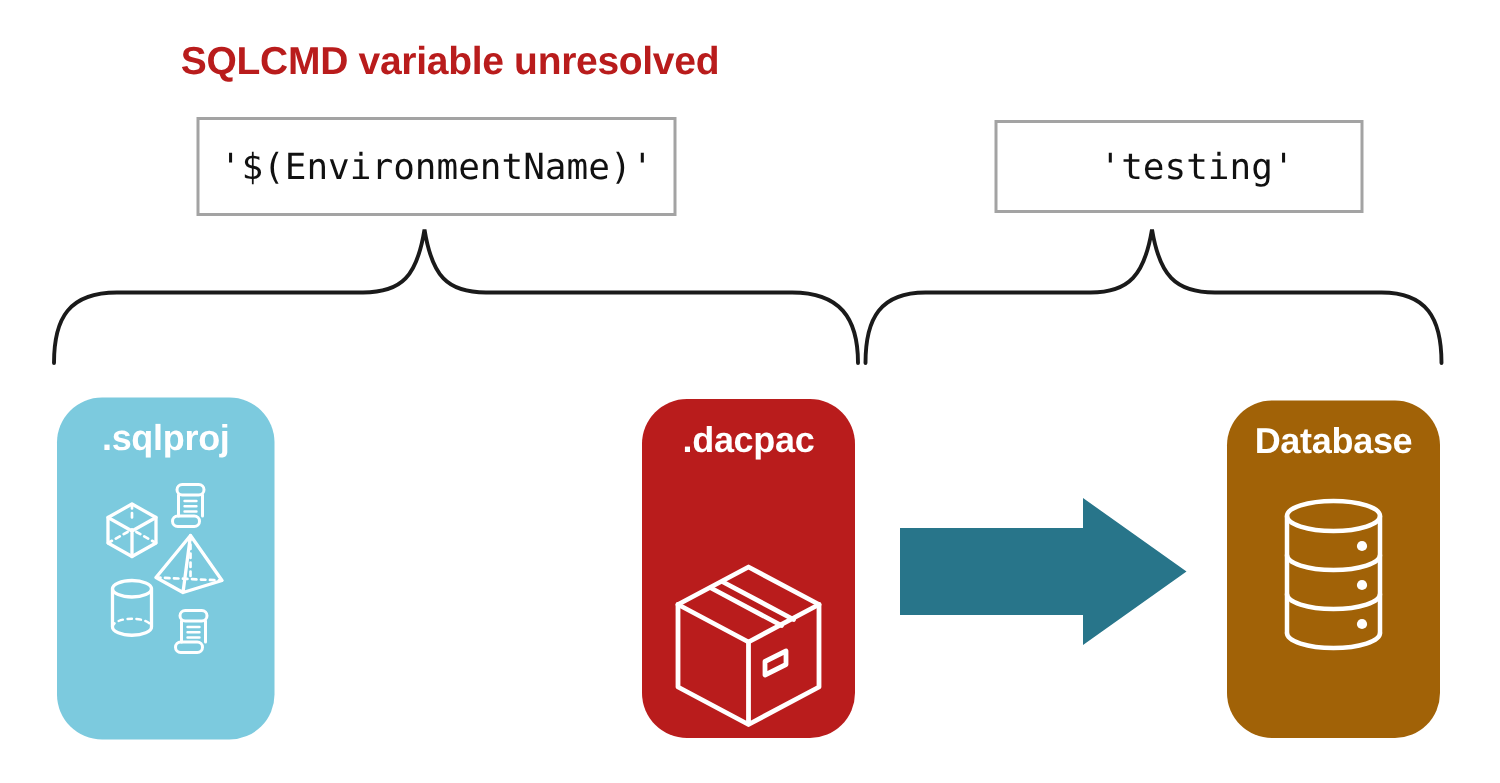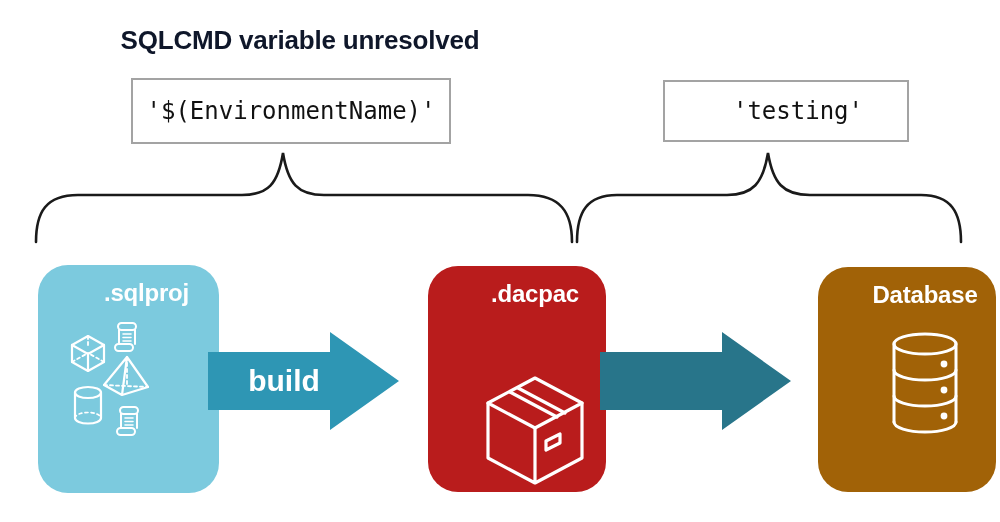--- a/index.html
+++ b/index.html
@@ -2,39 +2,39 @@
 <html><head>
 <meta charset="utf-8">
 <style>
   html,body{margin:0;padding:0;background:#ffffff;}
   #canvas{
     position:relative;width:1000px;height:522px;background:#ffffff;overflow:hidden;
     font-family:"Liberation Sans",sans-serif;
   }
   .title{
     position:absolute;top:24px;height:32px;line-height:32px;
-    text-align:center;font-size:26px;font-weight:bold;color:#0f172a;
+    text-align:center;font-size:26px;font-weight:bold;color:#b91c1c;
     letter-spacing:-0.2px;
   }
   #title-left{left:85px;width:430px;}
   #title-right{left:557px;width:430px;}
   .codebox{
     position:absolute;border:2px solid #a3a3a3;background:#ffffff;
     display:flex;align-items:center;justify-content:center;
     font-family:"DejaVu Sans Mono",monospace;font-size:24px;color:#111;
   }
   #codebox-left{left:131px;top:78px;width:316px;height:62px;}
   #codebox-right{left:663px;top:80px;width:218px;height:58px;padding-left:24px;}
   .brace{position:absolute;}
   .brace path{fill:none;stroke:#1a1a1a;stroke-width:2.6;stroke-linecap:round;}
   #brace-left{left:30px;top:148px;}
   #brace-right{left:572px;top:148px;}
   .node{
     position:absolute;border-radius:30px;
-    display:flex;flex-direction:column;align-items:center;padding-left:36px;
+    display:flex;flex-direction:column;align-items:center;
   }
   #node-sqlproj{left:38px;top:265px;width:145px;height:228px;}
   #node-dacpac{left:428px;top:266px;width:142px;height:226px;}
   #node-database{left:818px;top:267px;width:142px;height:225px;}
   .node-label{
     margin-top:14px;font-size:24px;font-weight:bold;color:#ffffff;
     letter-spacing:-0.2px;
   }
   .icon-cluster{position:absolute;left:0;top:0;width:100%;height:100%;}
   .icon-cluster svg{position:absolute;}
@@ -99,26 +99,20 @@
 
       <svg style="left:76px;top:140px;" width="28" height="32" viewBox="0 0 28 32">
         <rect class="ln" stroke-width="2" x="6" y="2" width="18" height="7" rx="3.5"></rect>
         <path class="ln" stroke-width="2" d="M7,9 L7,23 M23,9 L23,23"></path>
         <rect class="ln" stroke-width="2" x="3" y="23" width="18" height="7" rx="3.5"></rect>
         <path class="ln" stroke-width="1.6" d="M11,13 H19 M11,16.5 H19 M11,20 H19"></path>
       </svg>
     </div>
   </div>
 
-  <div class="arrow" id="arrow-build" style="left:208px;top:331px;">
-    <svg width="192" height="100" viewBox="0 0 192 100">
-      <polygon points="0,21 122,21 122,1 191,50 122,99 122,79 0,79" fill="#2E96B4"></polygon>
-    </svg>
-    <div class="arrow-label">build</div>
-  </div>
 
   <div class="node" id="node-dacpac" style="background-color: #b91c1c; justify-content: space-between;">
     <div class="node-label">.dacpac</div>
     <svg style="margin-top:14px;" width="110" height="120" viewBox="0 0 110 120">
       <path class="ln" stroke-width="3.2" d="M55,6 L102,31 L55,56 L8,31 Z"></path>
       <path class="ln" stroke-width="3.2" d="M30,20 L77,45 M38,16 L85,41"></path>
       <path class="ln" stroke-width="3.2" d="M8,31 L8,86 L55,111 L102,86 L102,31 M55,56 L55,111"></path>
       <polygon class="ln" stroke-width="3.2" points="66,69 80,62 80,71 66,78"></polygon>
     </svg>
   </div>

